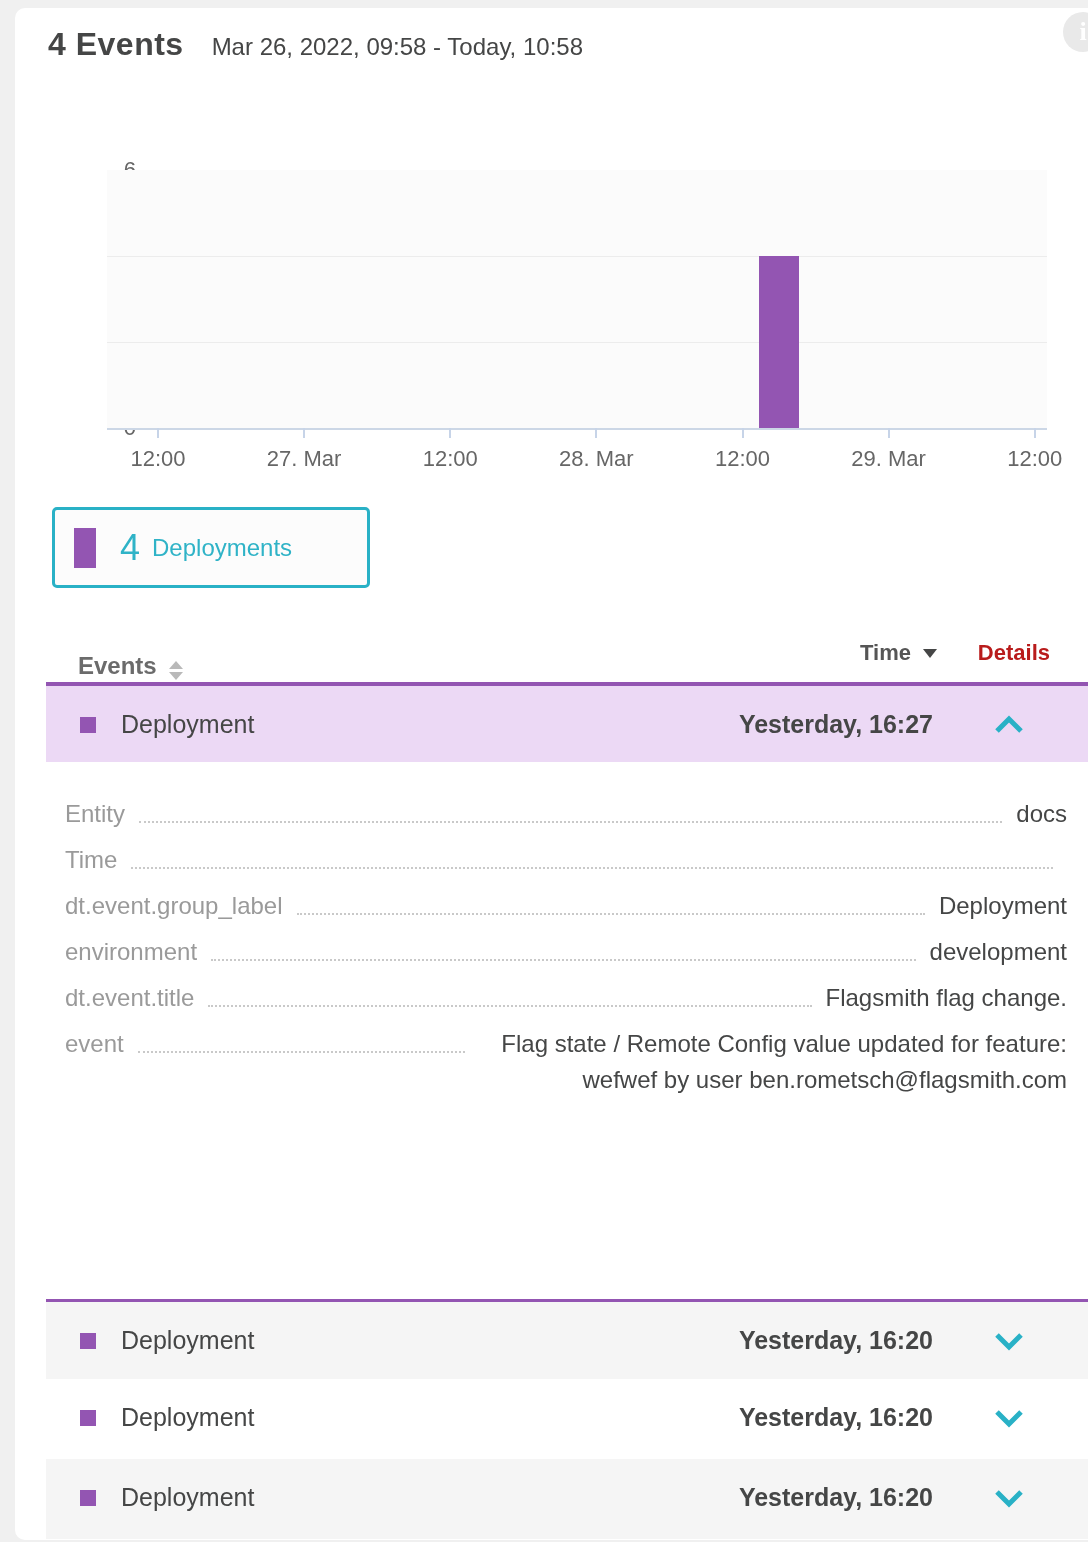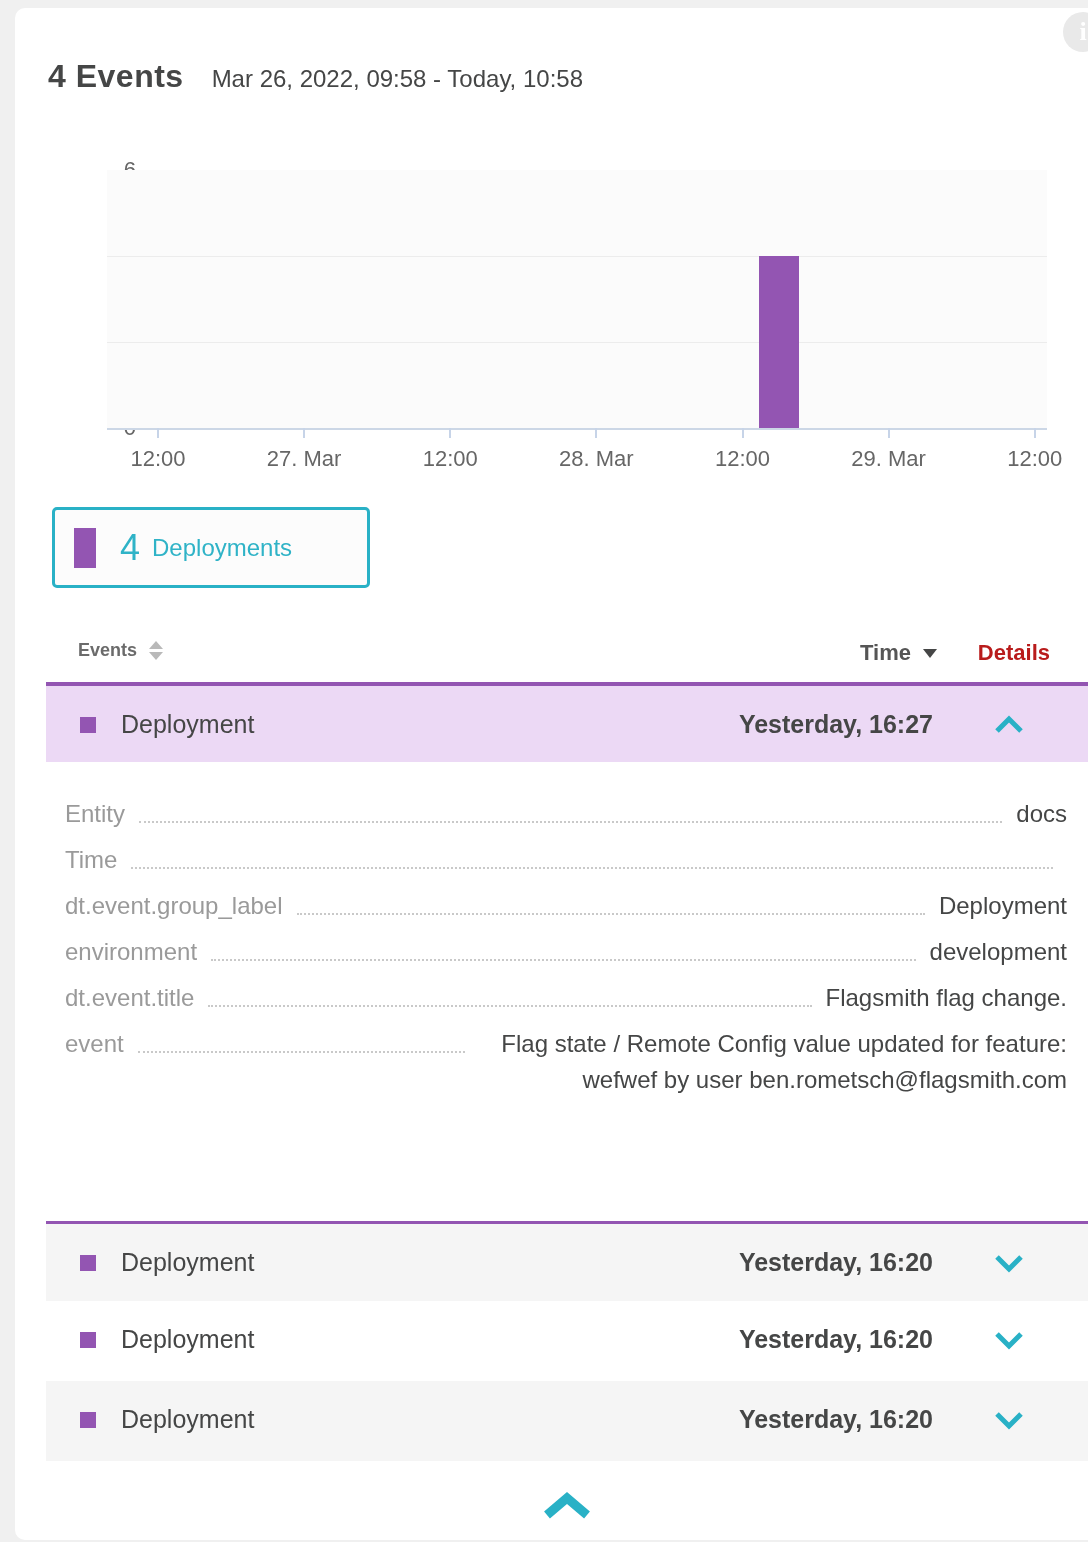--- a/index.html
+++ b/index.html
@@ -2,21 +2,21 @@
 <html><head>
 <meta charset="utf-8">
 <style>
   * { margin:0; padding:0; box-sizing:border-box; }
   html,body { width:1088px; height:1542px; overflow:hidden; background:#f0f0f0;
               font-family:"Liberation Sans", sans-serif; color:#454646; }
   .card { position:absolute; left:15px; top:8px; width:1073px; height:1532px;
           background:#ffffff; border-radius:10px 0 0 10px; overflow:hidden; }
 
   
-  .title-row { position:absolute; left:33px; top:50px; display:flex; align-items:baseline; }
+  .title-row { position:absolute; left:33px; top:18px; display:flex; align-items:baseline; }
   .page-title { font-size:32px; font-weight:bold; color:#454646; letter-spacing:0.5px; }
   .date-range { font-size:24px; color:#454646; margin-left:28px; }
   .info-icon { position:absolute; left:1048px; top:4px; width:40px; height:40px;
                border-radius:50%; background:#e9e9e9; color:#ffffff; font-size:26px;
                font-weight:bold; font-family:"Liberation Serif", serif;
                display:flex; align-items:center; justify-content:center; }
 
   
   .chart { position:absolute; left:0; top:162px; width:100%; height:300px; }
   .plot  { position:absolute; left:92px; top:0; width:940px; height:258px; background:#fbfbfb; }
@@ -34,42 +34,42 @@
   .legend-btn { position:absolute; left:37px; top:499px; width:318px; height:81px;
                 background:#fcfcfc; border:3px solid #29b1c6; border-radius:5px;
                 display:flex; align-items:center; padding-left:19px; cursor:pointer; }
   .legend-swatch { width:22px; height:40px; background:#9355b2; }
   .legend-count { font-size:36px; color:#2fb3c7; margin-left:24px; }
   .legend-label { font-size:24px; color:#2fb3c7; margin-left:12px; }
 
   
   .table-block { position:absolute; left:31px; top:622px; width:1042px; }
   .thead { position:relative; height:52px; }
-  .th-events { position:absolute; left:32px; top:10px; font-size:18px; font-weight:bold;
-               color:#6b6b6b; display:flex; align-items:center; cursor:pointer; }
+  .th-events { position:absolute; left:32px; top:22px; font-size:24px; font-weight:bold;
+               color:#6b6b6b; display:flex; align-items:flex-end; cursor:pointer; }
   .sort-stack { display:inline-flex; flex-direction:column; gap:3px; margin-left:12px; }
   .tri-up-sm   { width:0; height:0; border-left:7px solid transparent; border-right:7px solid transparent; border-bottom:8px solid #b9b9b9; }
   .tri-down-sm { width:0; height:0; border-left:7px solid transparent; border-right:7px solid transparent; border-top:8px solid #b9b9b9; }
   .th-time { position:absolute; right:151px; top:10px; font-size:22px; font-weight:bold;
              color:#555; display:flex; align-items:center; cursor:pointer; }
   .tri-down-dk { width:0; height:0; border-left:7px solid transparent; border-right:7px solid transparent; border-top:9px solid #454646; margin-left:12px; }
   .th-details { position:absolute; right:38px; top:10px; font-size:22px; font-weight:bold; color:#b91c1c; }
 
   .row { position:relative; height:80px; cursor:pointer; }
   .row-expanded  { background:#ecd9f5; border-top:4px solid #9355b2; }
   .row-gray-b    { background:#f5f5f5; border-top:3px solid #9355b2; }
   .row-white     { background:#ffffff; }
   .row-gray      { background:#f5f5f5; }
   .evt-square { position:absolute; left:34px; top:31px; width:16px; height:16px; background:#9355b2; }
   .evt-label { position:absolute; left:75px; top:24px; font-size:25px; color:#454646; }
   .evt-time  { position:absolute; right:155px; top:24px; font-size:25px; font-weight:bold; color:#454646; }
   .evt-chev  { position:absolute; right:64px; top:29px; width:30px; height:20px; }
 
   
-  .detail-panel { background:#ffffff; padding:34px 21px 0 19px; height:459px; overflow:hidden; }
+  .detail-panel { background:#ffffff; padding:34px 21px 0 19px; height:537px; overflow:hidden; }
   .kv-row { display:flex; align-items:flex-start; margin-bottom:10px; }
   .kv-key { font-size:24px; line-height:36px; color:#9a9a9a; white-space:nowrap; flex:0 0 auto; }
   .kv-leader { flex:1 1 auto; height:27px; border-bottom:2px dotted #c9c9c9; margin:0 14px; min-width:30px; }
   .kv-value { font-size:24px; line-height:36px; color:#454646; text-align:right;
               max-width:588px; flex:0 1 auto; word-break:break-all; }
 
   
   .collapse-footer { position:relative; height:110px; display:flex; justify-content:center; }
   .collapse-btn { margin-top:28px; width:60px; height:34px; display:flex; align-items:center;
                   justify-content:center; cursor:pointer; background:transparent; border:none; }

